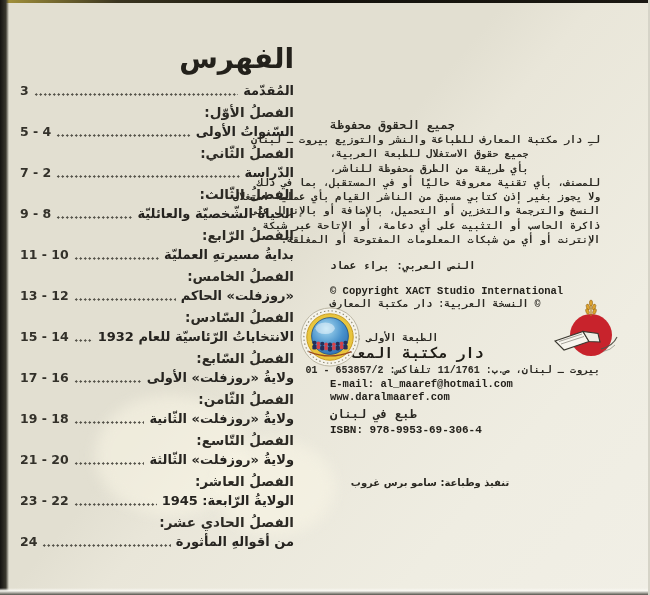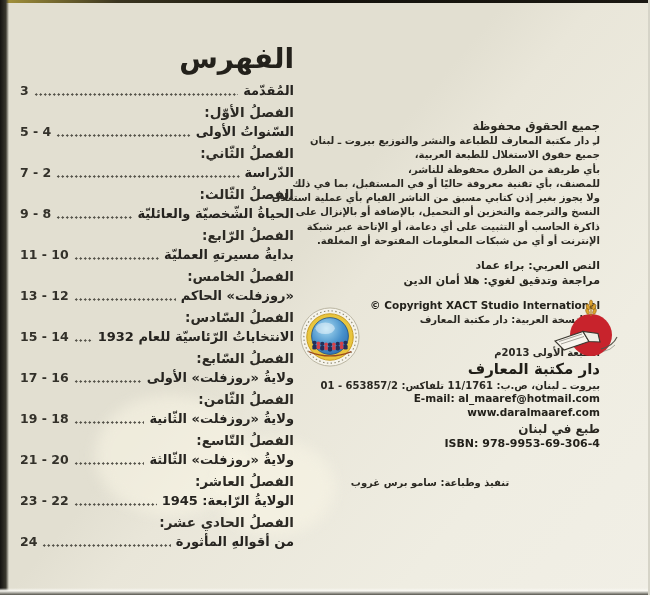--- a/index.html
+++ b/index.html
@@ -27,21 +27,21 @@
   .toc-entry{margin-top:2px;}
   .toc-chapter{font-size:13.5px;font-weight:700;line-height:18px;color:#2c2a24;}
   .toc-row{display:flex;align-items:baseline;line-height:21px;}
   .toc-title{font-size:13px;font-weight:700;color:#262420;white-space:nowrap;}
   .toc-dots{flex:1;height:5px;align-self:flex-end;margin:0 5px 4px 5px;
     background-image:radial-gradient(circle,#55534a 1.05px,rgba(0,0,0,0) 1.25px);
     background-size:4.5px 4.5px;background-position:0 50%;background-repeat:repeat-x;}
   .toc-pages{font-size:12.5px;font-weight:700;color:#33312a;white-space:nowrap;}
 
   
-  .colophon{position:absolute;left:330px;top:118px;width:270px;direction:rtl;text-align:right;}
+  .colophon{position:absolute;left:330px;top:118px;width:270px;direction:rtl;text-align:left;font-family:Liberation Mono, monospace;}
   .colophon div{white-space:nowrap;}
   .rights-title{font-size:11.5px;font-weight:700;line-height:16px;color:#28261f;}
   .rights-line{font-size:10px;font-weight:700;line-height:14.3px;color:#2b2922;}
   .credits{margin-top:11px;}
   .credit-line{font-size:11px;font-weight:700;line-height:14.5px;color:#28261f;}
   .pub-block{margin-top:11px;}
   .copyright-en{font-size:10.5px;font-weight:700;line-height:13.5px;direction:ltr;color:#23211b;}
   .copyright-ar{font-size:10px;font-weight:700;line-height:13.5px;}
   .edition{font-size:10px;font-weight:700;line-height:13.5px;margin-top:20px;}
   .publisher-name{font-size:15px;font-weight:700;line-height:19px;color:#1f1d17;}
@@ -187,21 +187,20 @@
       <div class="rights-line">بأي طريقة من الطرق محفوظة للناشر،</div>
       <div class="rights-line">للمصنف، بأي تقنية معروفة حاليًا أو في المستقبل، بما في ذلك</div>
       <div class="rights-line">ولا يجوز بغير إذن كتابي مسبق من الناشر القيام بأي عملية استغلال</div>
       <div class="rights-line">النسخ والترجمة والتخزين أو التحميل، بالإضافة أو بالإنزال على</div>
       <div class="rights-line">ذاكرة الحاسب أو التثبيت على أي دعامة، أو الإتاحة عبر شبكة</div>
       <div class="rights-line">الإنترنت أو أي من شبكات المعلومات المفتوحة أو المغلقة.</div>
     </div>
 
   <div class="credits">
     <div class="credit-line">النص العربي: براء عماد</div>
-    <div class="credit-line">مراجعة وتدقيق لغوي: هلا أمان الدين</div>
   </div>
 
   <div class="pub-block">
     <div class="copyright-en">© Copyright XACT Studio International</div>
     <div class="copyright-ar">© النسخة العربية: دار مكتبة المعارف</div>
     <div class="edition">الطبعة الأولى 2013م</div>
     <div class="publisher-name">دار مكتبة المعارف</div>
     <div class="address">بيروت ـ لبنان، ص.ب: 11/1761 تلفاكس: 653857/2 - 01</div>
     <div class="email">E-mail: al_maaref@hotmail.com</div>
     <div class="website">www.daralmaaref.com</div>

